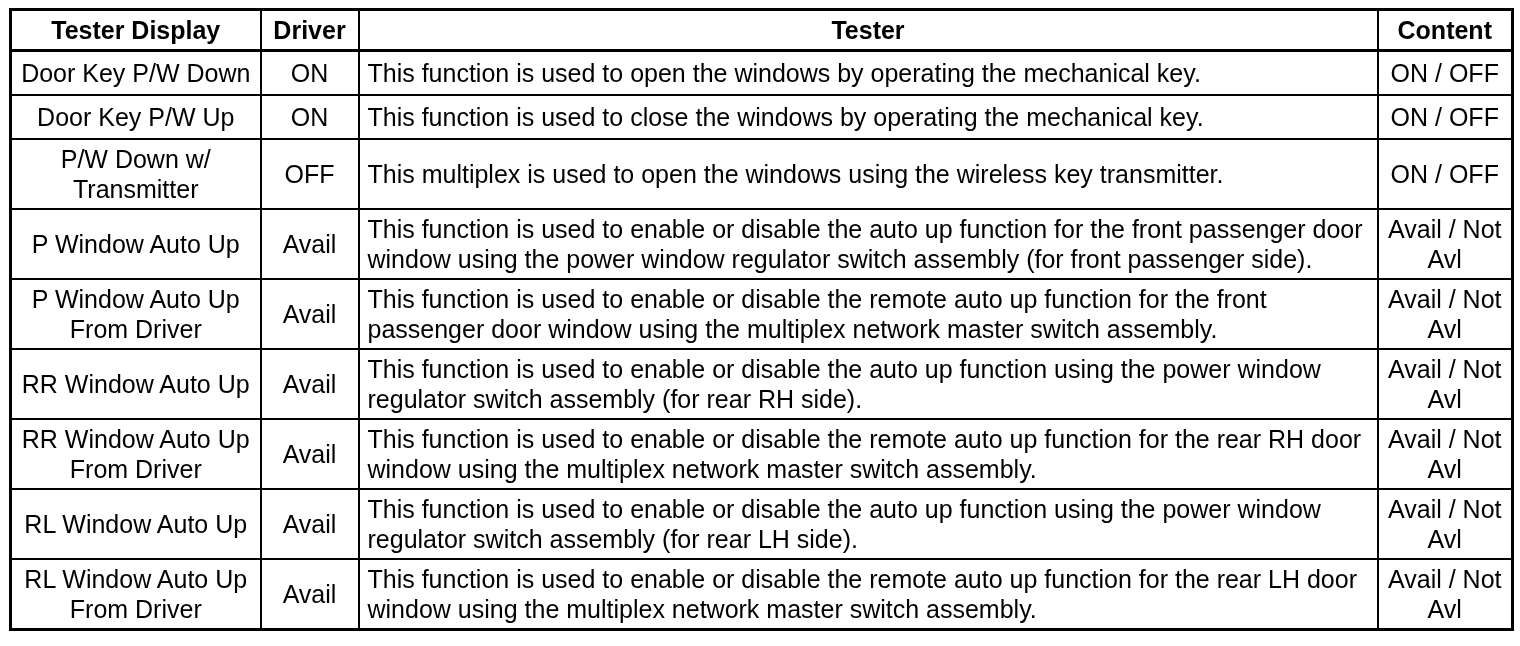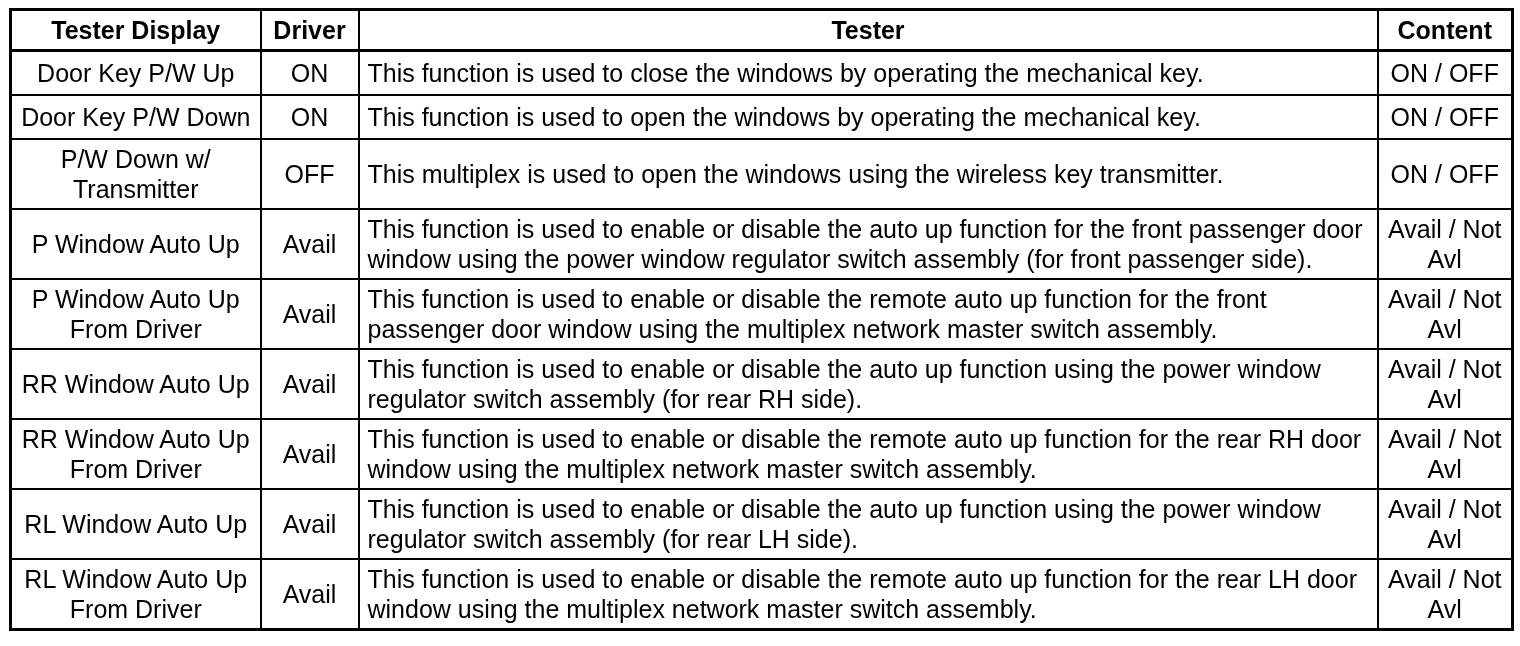--- a/index.html
+++ b/index.html
@@ -57,29 +57,29 @@
     <thead>
       <tr>
         <th>Tester Display</th>
         <th>Driver</th>
         <th>Tester</th>
         <th>Content</th>
       </tr>
     </thead>
     <tbody id="table-body">
         <tr class="short">
+          <td class="td-tester">Door Key P/W Down</td>
+          <td class="td-default">ON</td>
+          <td class="td-content">This function is used to open the windows by operating the mechanical key.</td>
+          <td class="td-setting">ON / OFF</td>
+        </tr>
+        <tr class="short">
           <td class="td-tester">Door Key P/W Up</td>
           <td class="td-default">ON</td>
           <td class="td-content">This function is used to close the windows by operating the mechanical key.</td>
-          <td class="td-setting">ON / OFF</td>
-        </tr>
-        <tr class="short">
-          <td class="td-tester">Door Key P/W Down</td>
-          <td class="td-default">ON</td>
-          <td class="td-content">This function is used to open the windows by operating the mechanical key.</td>
           <td class="td-setting">ON / OFF</td>
         </tr>
         <tr class="tall">
           <td class="td-tester">P/W Down w/
 Transmitter</td>
           <td class="td-default">OFF</td>
           <td class="td-content">This multiplex is used to open the windows using the wireless key transmitter.</td>
           <td class="td-setting">ON / OFF</td>
         </tr>
         <tr class="tall">

